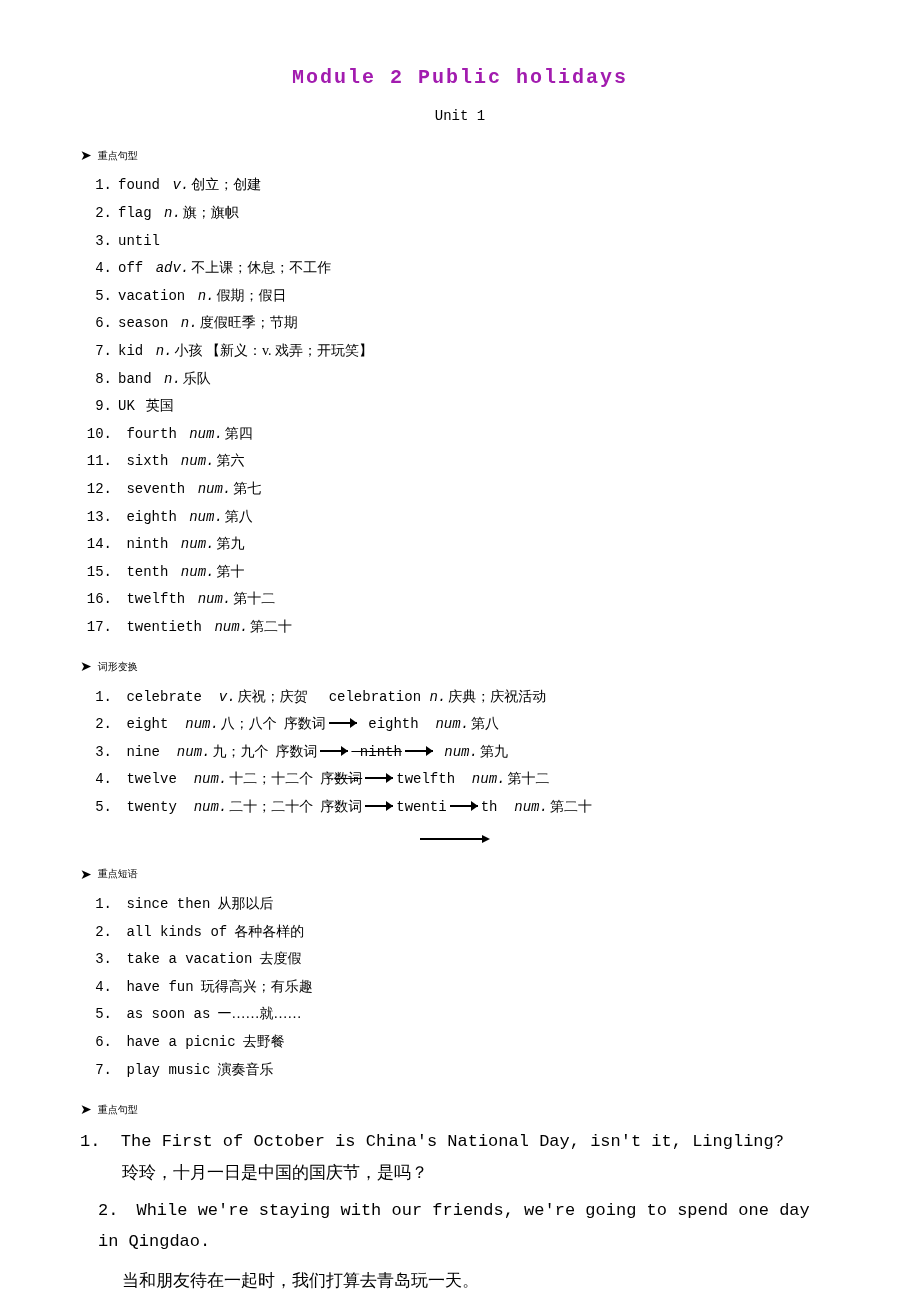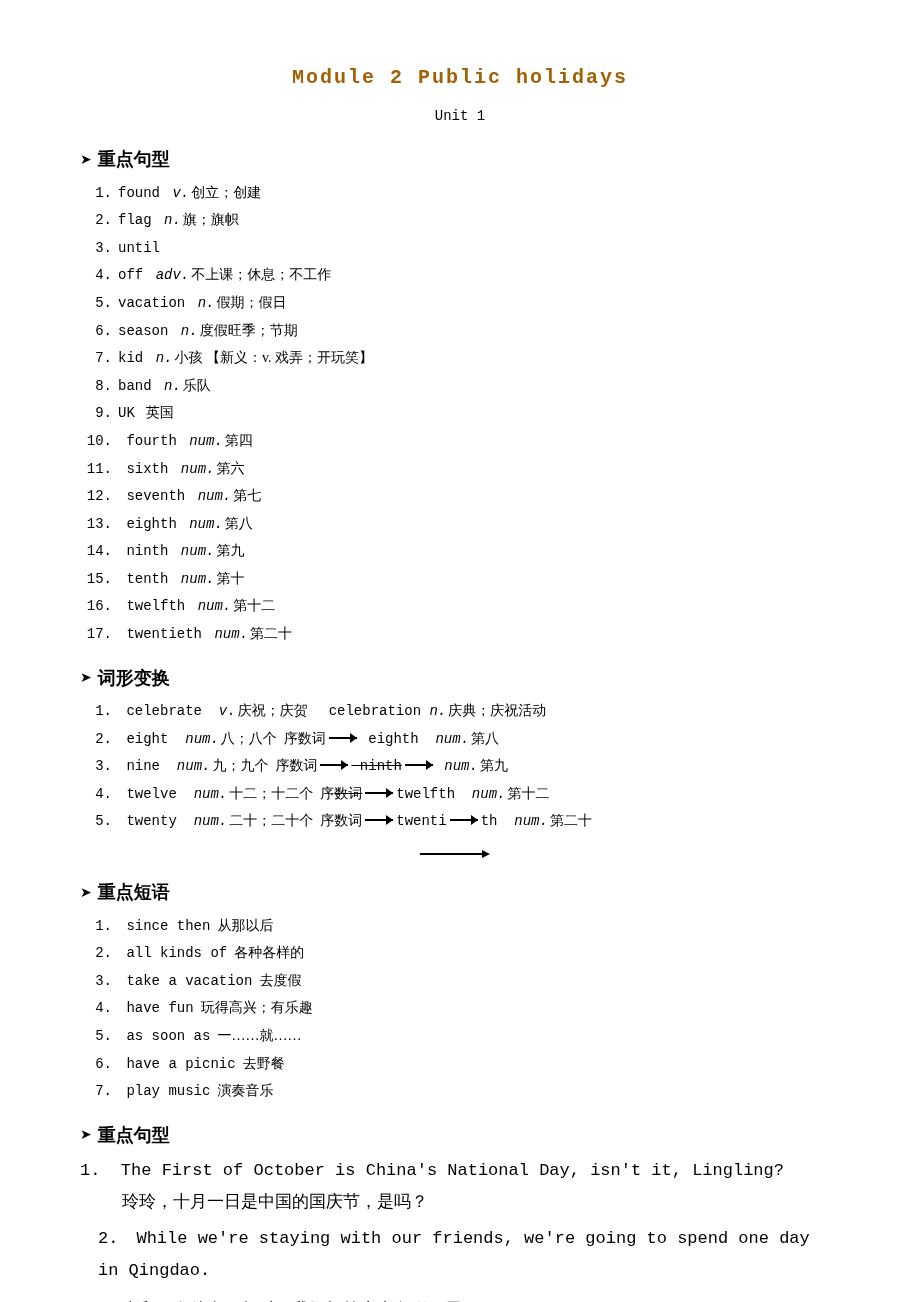--- a/index.html
+++ b/index.html
@@ -12,21 +12,21 @@
       font-family: "SimSun", "宋体", serif;
       font-size: 14px;
       color: #000;
       width: 920px;
       min-height: 1302px;
       padding: 60px 80px 60px 80px;
       line-height: 1.8;
     }
     .page-title {
       text-align: center;
-      color: #a16207;
+      color: #a21caf;
       font-family: "Courier New", monospace;
       font-size: 20px;
       font-weight: bold;
       letter-spacing: 2px;
       margin-bottom: 8px;
     }
     .unit-title {
       text-align: center;
       font-size: 14px;
       margin-bottom: 4px;
@@ -38,22 +38,22 @@
       margin-bottom: 4px;
       font-size: 14px;
     }
     .arrow-right {
       display: inline-block;
       margin-right: 6px;
       font-size: 14px;
       color: #000;
     }
     .section-title {
-      font-size: 18px;
-      font-weight: bold;
+      font-size: 10px;
+      font-weight: normal;
     }
     .vocab-list {
       list-style: none;
       padding-left: 0;
       margin-bottom: 8px;
     }
     .vocab-list li {
       display: flex;
       align-items: baseline;
       margin-bottom: 1px;

